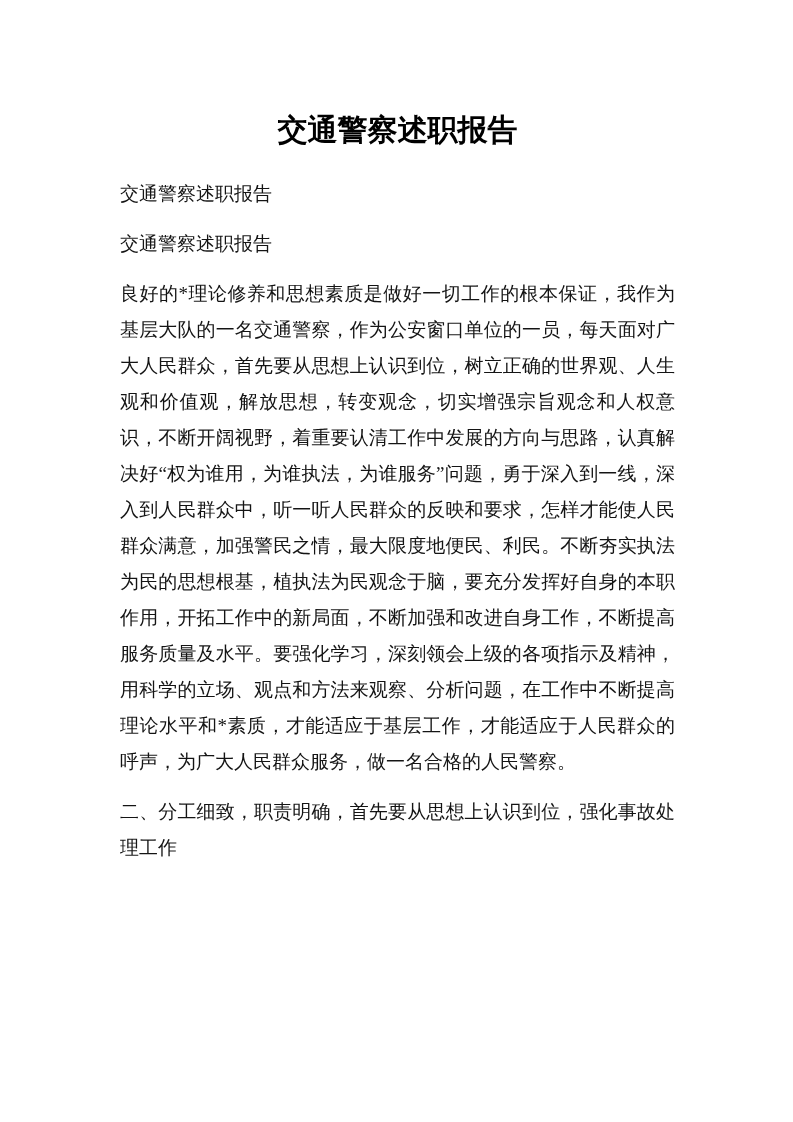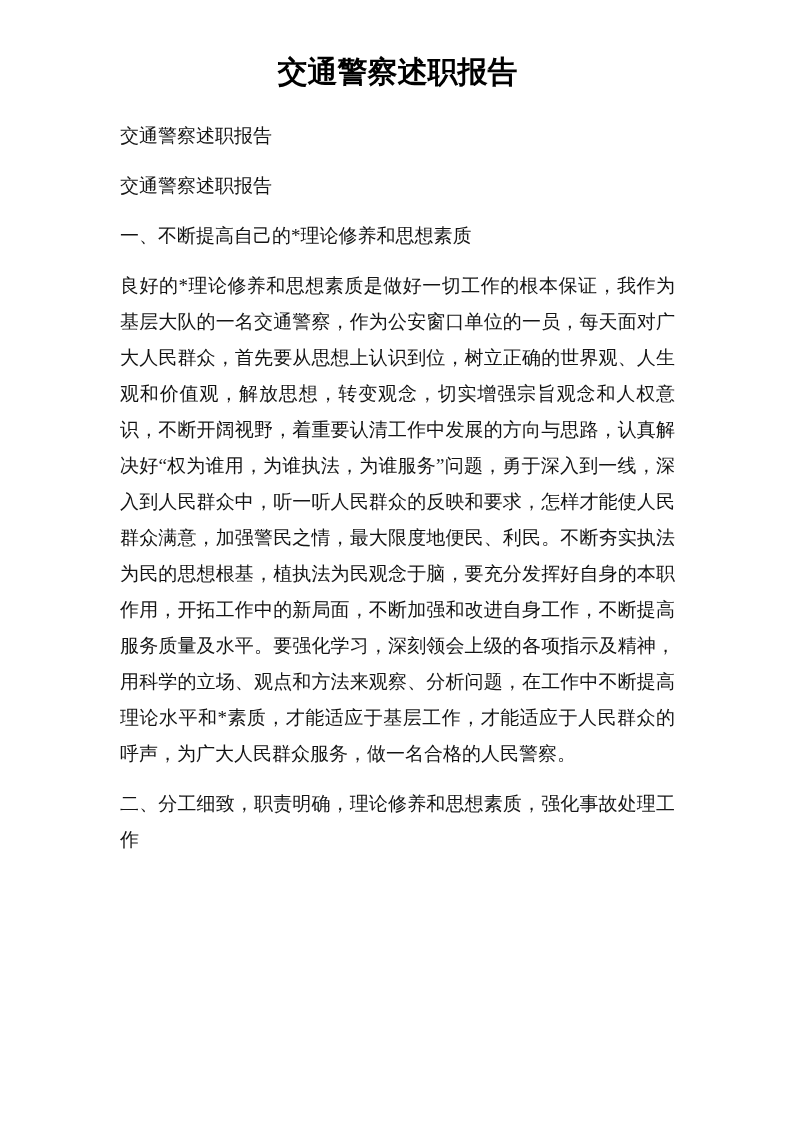--- a/index.html
+++ b/index.html
@@ -9,21 +9,21 @@
   body {
     width: 793px;
     height: 1122px;
     background: #ffffff;
     overflow: hidden;
   }
   .page {
     box-sizing: border-box;
     width: 793px;
     height: 1122px;
-    padding: 51px 118px 0 120px;
+    padding: 109px 118px 0 120px;
     background: #ffffff;
     color: #141414;
     font-family: "Liberation Serif", "DejaVu Serif", serif;
   }
   .doc-title {
     font-size: 30px;
     font-weight: 700;
     line-height: 42px;
     text-align: center;
     color: #000000;
@@ -41,19 +41,18 @@
 </head>
 <body>
 
 <div class="page">
   <h1 class="doc-title">交通警察述职报告</h1>
 
   <p class="para">交通警察述职报告</p>
 
   <p class="para">交通警察述职报告</p>
 
-  <p class="para">一、不断提高自己的*理论修养和思想素质</p>
 
   <p class="para">良好的*理论修养和思想素质是做好一切工作的根本保证，我作为基层大队的一名交通警察，作为公安窗口单位的一员，每天面对广大人民群众，首先要从思想上认识到位，树立正确的世界观、人生观和价值观，解放思想，转变观念，切实增强宗旨观念和人权意识，不断开阔视野，着重要认清工作中发展的方向与思路，认真解决好“权为谁用，为谁执法，为谁服务”问题，勇于深入到一线，深入到人民群众中，听一听人民群众的反映和要求，怎样才能使人民群众满意，加强警民之情，最大限度地便民、利民。不断夯实执法为民的思想根基，植执法为民观念于脑，要充分发挥好自身的本职作用，开拓工作中的新局面，不断加强和改进自身工作，不断提高服务质量及水平。要强化学习，深刻领会上级的各项指示及精神，用科学的立场、观点和方法来观察、分析问题，在工作中不断提高理论水平和*素质，才能适应于基层工作，才能适应于人民群众的呼声，为广大人民群众服务，做一名合格的人民警察。</p>
 
-  <p class="para">二、分工细致，职责明确，理论修养和思想素质，强化事故处理工作</p>
+  <p class="para">二、分工细致，职责明确，首先要从思想上认识到位，强化事故处理工作</p>
 
 </div>
 
 </body></html>

